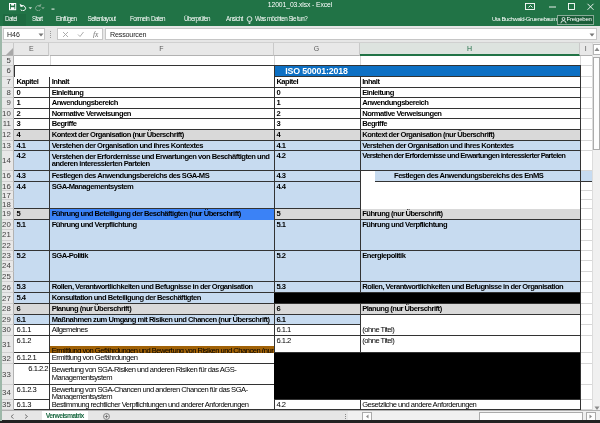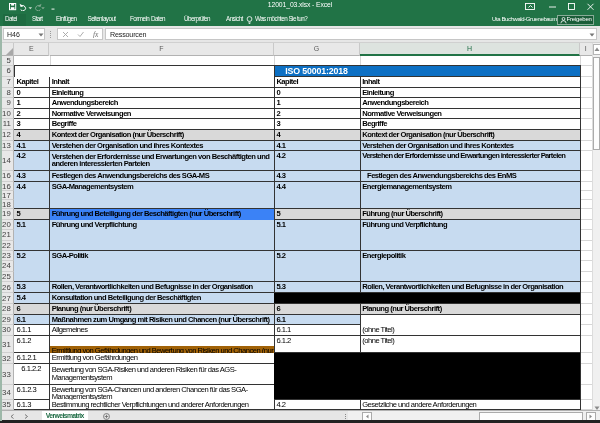--- a/index.html
+++ b/index.html
@@ -209,25 +209,24 @@
     <div class="c b " style="left:49.5px;top:85.0px;width:225.7px;height:10.5px;background:#c7dbf0;padding-left:2.2px">Verstehen der Organisation und ihres Kontextes</div>
     <div class="c b " style="left:274.2px;top:85.0px;width:86.8px;height:10.5px;background:#c7dbf0;padding-left:2.2px">4.1</div>
     <div class="c b " style="left:360.0px;top:85.0px;width:221.0px;height:10.5px;background:#c7dbf0;padding-left:2.2px">Verstehen der Organisation und ihres Kontextes</div>
     <div class="c b " style="left:14.3px;top:95.5px;width:36.2px;height:20.3px;background:#c7dbf0;padding-left:2.2px">4.2</div>
     <div class="c b wrap" style="left:49.5px;top:95.5px;width:225.7px;height:20.3px;background:#c7dbf0;padding-left:2.2px">Verstehen der Erfordernisse und Erwartungen von Beschäftigten und<br>anderen interessierten Parteien</div>
     <div class="c b " style="left:274.2px;top:95.5px;width:86.8px;height:20.3px;background:#c7dbf0;padding-left:2.2px">4.2</div>
     <div class="c b top tight" style="left:360.0px;top:95.5px;width:221.0px;height:20.3px;background:#c7dbf0;padding-left:2.2px">Verstehen der Erfordernisse und Erwartungen interessierter Parteien</div>
     <div class="c b " style="left:14.3px;top:115.8px;width:36.2px;height:10.6px;background:#c7dbf0;padding-left:2.2px">4.3</div>
     <div class="c b " style="left:49.5px;top:115.8px;width:225.7px;height:10.6px;background:#c7dbf0;padding-left:2.2px">Festlegen des Anwendungsbereichs des SGA-MS</div>
     <div class="c b " style="left:274.2px;top:115.8px;width:86.8px;height:10.6px;background:#c7dbf0;padding-left:2.2px">4.3</div>
-    <div class="c b " style="left:360.0px;top:115.8px;width:221.0px;height:10.6px;background:#c7dbf0;padding-left:7px">Festlegen des Anwendungsbereichs des EnMS</div>
+    <div class="c b " style="left:375px;top:115.8px;width:221.0px;height:10.6px;background:#c7dbf0;padding-left:19px">Festlegen des Anwendungsbereichs des EnMS</div>
     <div class="c b " style="left:14.3px;top:126.4px;width:36.2px;height:27.5px;background:#c7dbf0;padding-left:2.2px">4.4</div>
     <div class="c b top" style="left:49.5px;top:126.4px;width:225.7px;height:27.5px;background:#c7dbf0;padding-left:2.2px">SGA-Managementsystem</div>
     <div class="c b " style="left:274.2px;top:126.4px;width:86.8px;height:27.5px;background:#c7dbf0;padding-left:2.2px">4.4</div>
-    <div class="c b top" style="left:360.0px;top:126.4px;width:221.0px;height:27.5px;background:#c7dbf0;padding-left:2.2px">Energiemanagementsystem</div>
     <div class="c b " style="left:14.3px;top:153.9px;width:36.2px;height:10.5px;background:#d9d9d9;padding-left:2.2px">5</div>
     <div class="c b " style="left:49.5px;top:153.9px;width:225.7px;height:28px;background:#3b82f6;padding-left:2.2px">Führung und Beteiligung der Beschäftigten (nur Überschrift)</div>
     <div class="c b " style="left:274.2px;top:153.9px;width:86.8px;height:10.5px;background:#d9d9d9;padding-left:2.2px">5</div>
     <div class="c b " style="left:360.0px;top:153.9px;width:221.0px;height:10.5px;background:#d9d9d9;padding-left:2.2px">Führung (nur Überschrift)</div>
     <div class="c b " style="left:14.3px;top:164.4px;width:36.2px;height:31.0px;background:#c7dbf0;padding-left:2.2px">5.1</div>
     <div class="c b top" style="left:49.5px;top:164.4px;width:225.7px;height:31.0px;background:#c7dbf0;padding-left:2.2px">Führung und Verpflichtung</div>
     <div class="c b " style="left:274.2px;top:164.4px;width:86.8px;height:31.0px;background:#c7dbf0;padding-left:2.2px">5.1</div>
     <div class="c b top" style="left:360.0px;top:164.4px;width:221.0px;height:31.0px;background:#c7dbf0;padding-left:2.2px">Führung und Verpflichtung</div>
     <div class="c b " style="left:14.3px;top:195.4px;width:36.2px;height:31.0px;background:#c7dbf0;padding-left:2.2px">5.2</div>
     <div class="c b top" style="left:49.5px;top:195.4px;width:225.7px;height:31.0px;background:#c7dbf0;padding-left:2.2px">SGA-Politik</div>
@@ -251,21 +250,21 @@
     <div class="c r " style="left:49.5px;top:269.7px;width:225.7px;height:10.7px;background:#fff;padding-left:2.2px">Allgemeines</div>
     <div class="c r " style="left:274.2px;top:269.7px;width:86.8px;height:10.7px;background:#fff;padding-left:2.2px">6.1.1</div>
     <div class="c r " style="left:360.0px;top:269.7px;width:221.0px;height:10.7px;background:#fff;padding-left:2.2px">(ohne Titel)</div>
     <div class="c r " style="left:14.3px;top:280.4px;width:36.2px;height:17.5px;background:#fff;padding-left:2.2px">6.1.2</div>
     <div class="c r wrap" style="left:49.5px;top:290px;width:225.7px;height:17.5px;background:#a16207;padding-left:2.2px">Ermittlung von Gefährdungen und Bewertung von Risiken und Chancen (nur<br>Titel)</div>
     <div class="c r " style="left:274.2px;top:280.4px;width:86.8px;height:17.5px;background:#fff;padding-left:2.2px">6.1.2</div>
     <div class="c r top" style="left:360.0px;top:280.4px;width:221.0px;height:17.5px;background:#fff;padding-left:2.2px">(ohne Titel)</div>
     <div class="c r " style="left:14.3px;top:297.9px;width:36.2px;height:11.0px;background:#fff;padding-left:2.2px">6.1.2.1</div>
     <div class="c r " style="left:49.5px;top:297.9px;width:225.7px;height:11.0px;background:#fff;padding-left:2.2px">Ermittlung von Gefährdungen</div>
     <div class="c r " style="left:274.2px;top:297.9px;width:306.8px;height:11.0px;background:#000;padding-left:2.2px"></div>
-    <div class="c r " style="left:14.3px;top:308.9px;width:36.2px;height:21.0px;background:#fff;padding-left:7px">6.1.2.2</div>
+    <div class="c r " style="left:14.3px;top:308.9px;width:36.2px;height:21.0px;background:#fff;padding-left:14px">6.1.2.2</div>
     <div class="c r wrap" style="left:49.5px;top:308.9px;width:225.7px;height:21.0px;background:#fff;padding-left:2.2px">Bewertung von SGA-Risiken und anderen Risiken für das AGS-<br>Managementsystem</div>
     <div class="c r " style="left:274.2px;top:308.9px;width:306.8px;height:21.0px;background:#000;padding-left:2.2px"></div>
     <div class="c r " style="left:14.3px;top:329.9px;width:36.2px;height:15.0px;background:#fff;padding-left:2.2px">6.1.2.3</div>
     <div class="c r wrap2" style="left:49.5px;top:329.9px;width:225.7px;height:32px;background:#fff;padding-left:2.2px">Bewertung von SGA-Chancen und anderen Chancen für das SGA-<br>Managementsystem</div>
     <div class="c r " style="left:274.2px;top:329.9px;width:306.8px;height:15.0px;background:#000;padding-left:2.2px"></div>
     <div class="c r " style="left:14.3px;top:344.9px;width:36.2px;height:9.8px;background:#fff;padding-left:2.2px">6.1.3</div>
     <div class="c r " style="left:49.5px;top:344.9px;width:225.7px;height:9.8px;background:#fff;padding-left:2.2px">Bestimmung rechtlicher Verpflichtungen und anderer Anforderungen</div>
     <div class="c r " style="left:274.2px;top:344.9px;width:86.8px;height:9.8px;background:#fff;padding-left:2.2px">4.2</div>
     <div class="c r " style="left:360.0px;top:344.9px;width:221.0px;height:9.8px;background:#fff;padding-left:2.2px">Gesetzliche und andere Anforderungen</div>
     <div class="abs" style="left:49.1px;top:21.6px;width:1px;height:333.1px;background:#333"></div>

